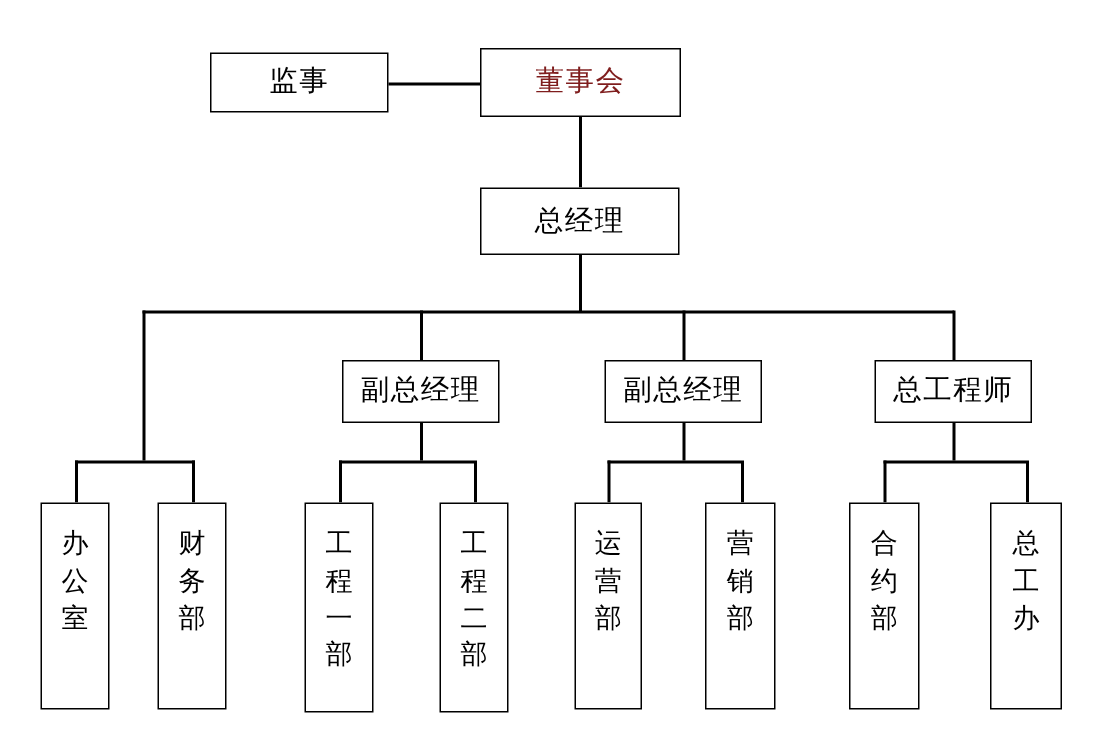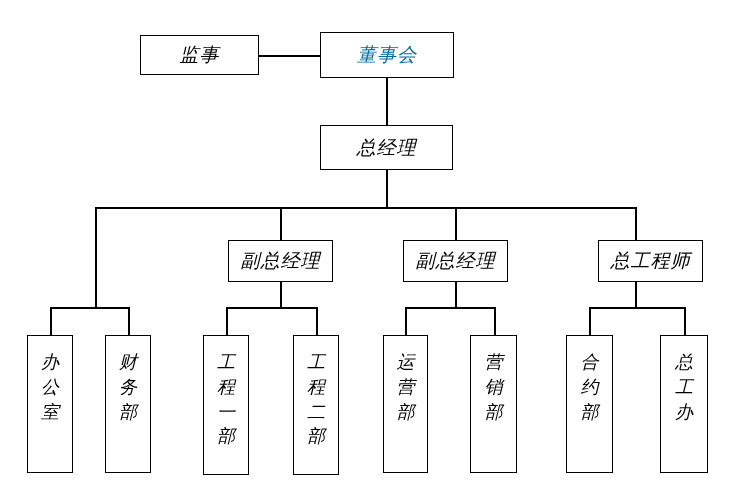--- a/index.html
+++ b/index.html
@@ -10,21 +10,20 @@
   }
   body {
     font-family: "Liberation Sans", "DejaVu Sans", sans-serif;
   }
   #chart-canvas {
     position: relative;
     width: 733px;
     height: 503px;
     background: #ffffff;
     overflow: hidden;
-    font-style: italic;
   }
   .node {
     position: absolute;
     box-sizing: border-box;
     border: 1.5px solid #000000;
     background: #ffffff;
     display: flex;
     align-items: center;
     justify-content: center;
     color: #000000;
@@ -88,32 +87,32 @@
       <div class="connector v" style="left: 635px; top: 282px; height: 25px; background: rgb(0, 0, 0);"></div>
       <div class="connector h" style="left: 589px; top: 307px; width: 95px; background: rgb(0, 0, 0);"></div>
       <div class="connector v" style="left: 589px; top: 307px; height: 28px; background: rgb(0, 0, 0);"></div>
       <div class="connector v" style="left: 684px; top: 307px; height: 28px; background: rgb(0, 0, 0);"></div>
     </div>
   <div id="node-layer">
       <div class="node horiz" style="left: 140px; top: 35px; width: 119px; height: 40px; background: rgb(255, 255, 255); border-color: rgb(0, 0, 0);">
         <span class="node-label" style="color: rgb(0, 0, 0);">监事</span>
       </div>
       <div class="node horiz" style="left: 320px; top: 32px; width: 134px; height: 46px; background: rgb(255, 255, 255); border-color: rgb(0, 0, 0);">
-        <span class="node-label" style="color: #0369a1;">董事会</span>
+        <span class="node-label" style="color: #7f1d1d;">董事会</span>
       </div>
       <div class="node horiz" style="left: 320px; top: 125px; width: 133px; height: 45px; background: rgb(255, 255, 255); border-color: rgb(0, 0, 0); justify-content: center;">
         <span class="node-label" style="color: rgb(0, 0, 0);">总经理</span>
       </div>
       <div class="node horiz" style="left: 228px; top: 240px; width: 105px; height: 42px; background: rgb(255, 255, 255); border-color: rgb(0, 0, 0);">
         <span class="node-label" style="color: rgb(0, 0, 0);">副总经理</span>
       </div>
       <div class="node horiz" style="left: 403px; top: 240px; width: 105px; height: 42px; background: rgb(255, 255, 255); border-color: rgb(0, 0, 0);">
         <span class="node-label" style="color: rgb(0, 0, 0);">副总经理</span>
       </div>
-      <div class="node horiz" style="left: 598px; top: 240px; width: 105px; height: 42px; background: rgb(255, 255, 255); border-color: rgb(0, 0, 0);">
+      <div class="node horiz" style="left: 583px; top: 240px; width: 105px; height: 42px; background: rgb(255, 255, 255); border-color: rgb(0, 0, 0);">
         <span class="node-label" style="color: rgb(0, 0, 0);">总工程师</span>
       </div>
       <div class="node vert" style="left: 27px; top: 335px; width: 46px; height: 138px; background: rgb(255, 255, 255); border-color: rgb(0, 0, 0);">
         <span class="node-label" style="color: rgb(0, 0, 0);">办
 公
 室</span>
       </div>
       <div class="node vert" style="left: 105px; top: 335px; width: 46px; height: 138px; background: rgb(255, 255, 255); border-color: rgb(0, 0, 0);">
         <span class="node-label" style="color: rgb(0, 0, 0);">财
 务

